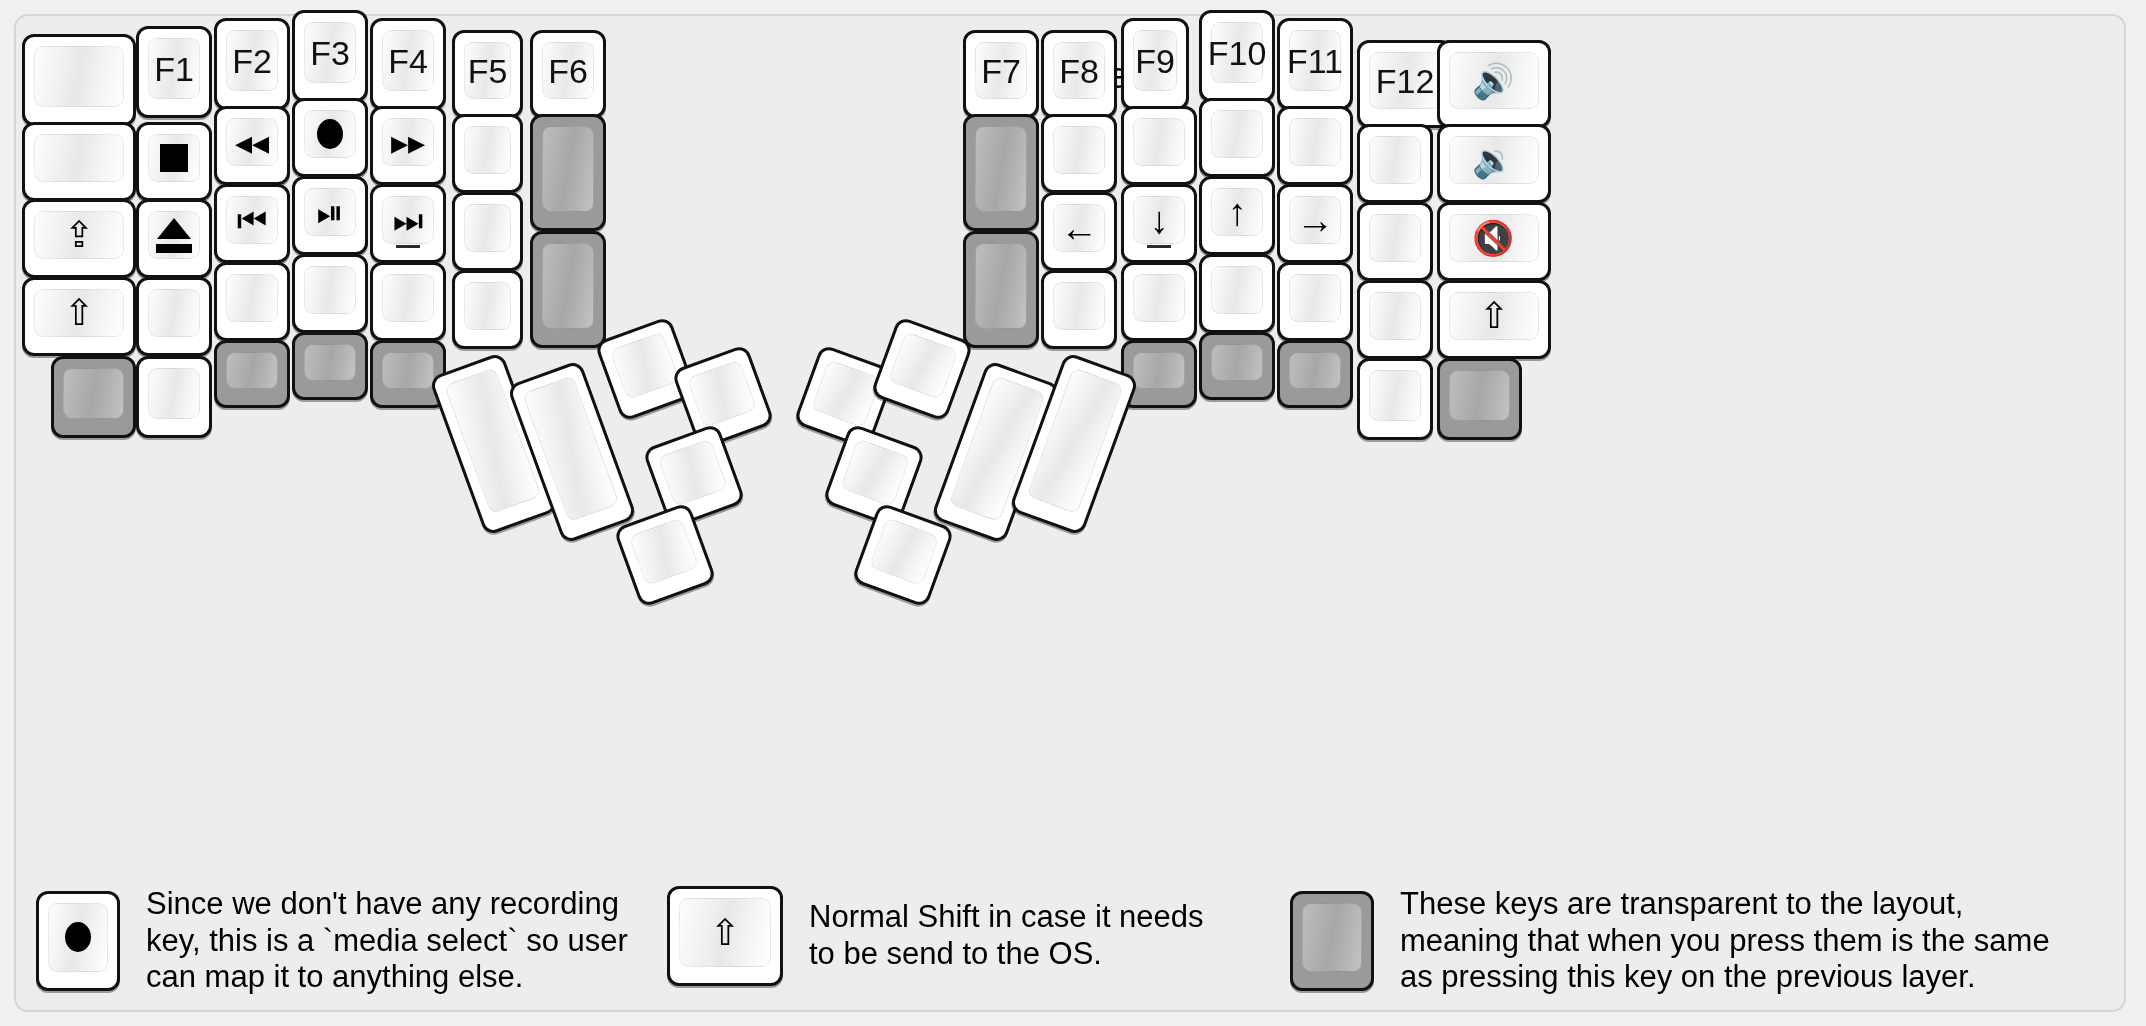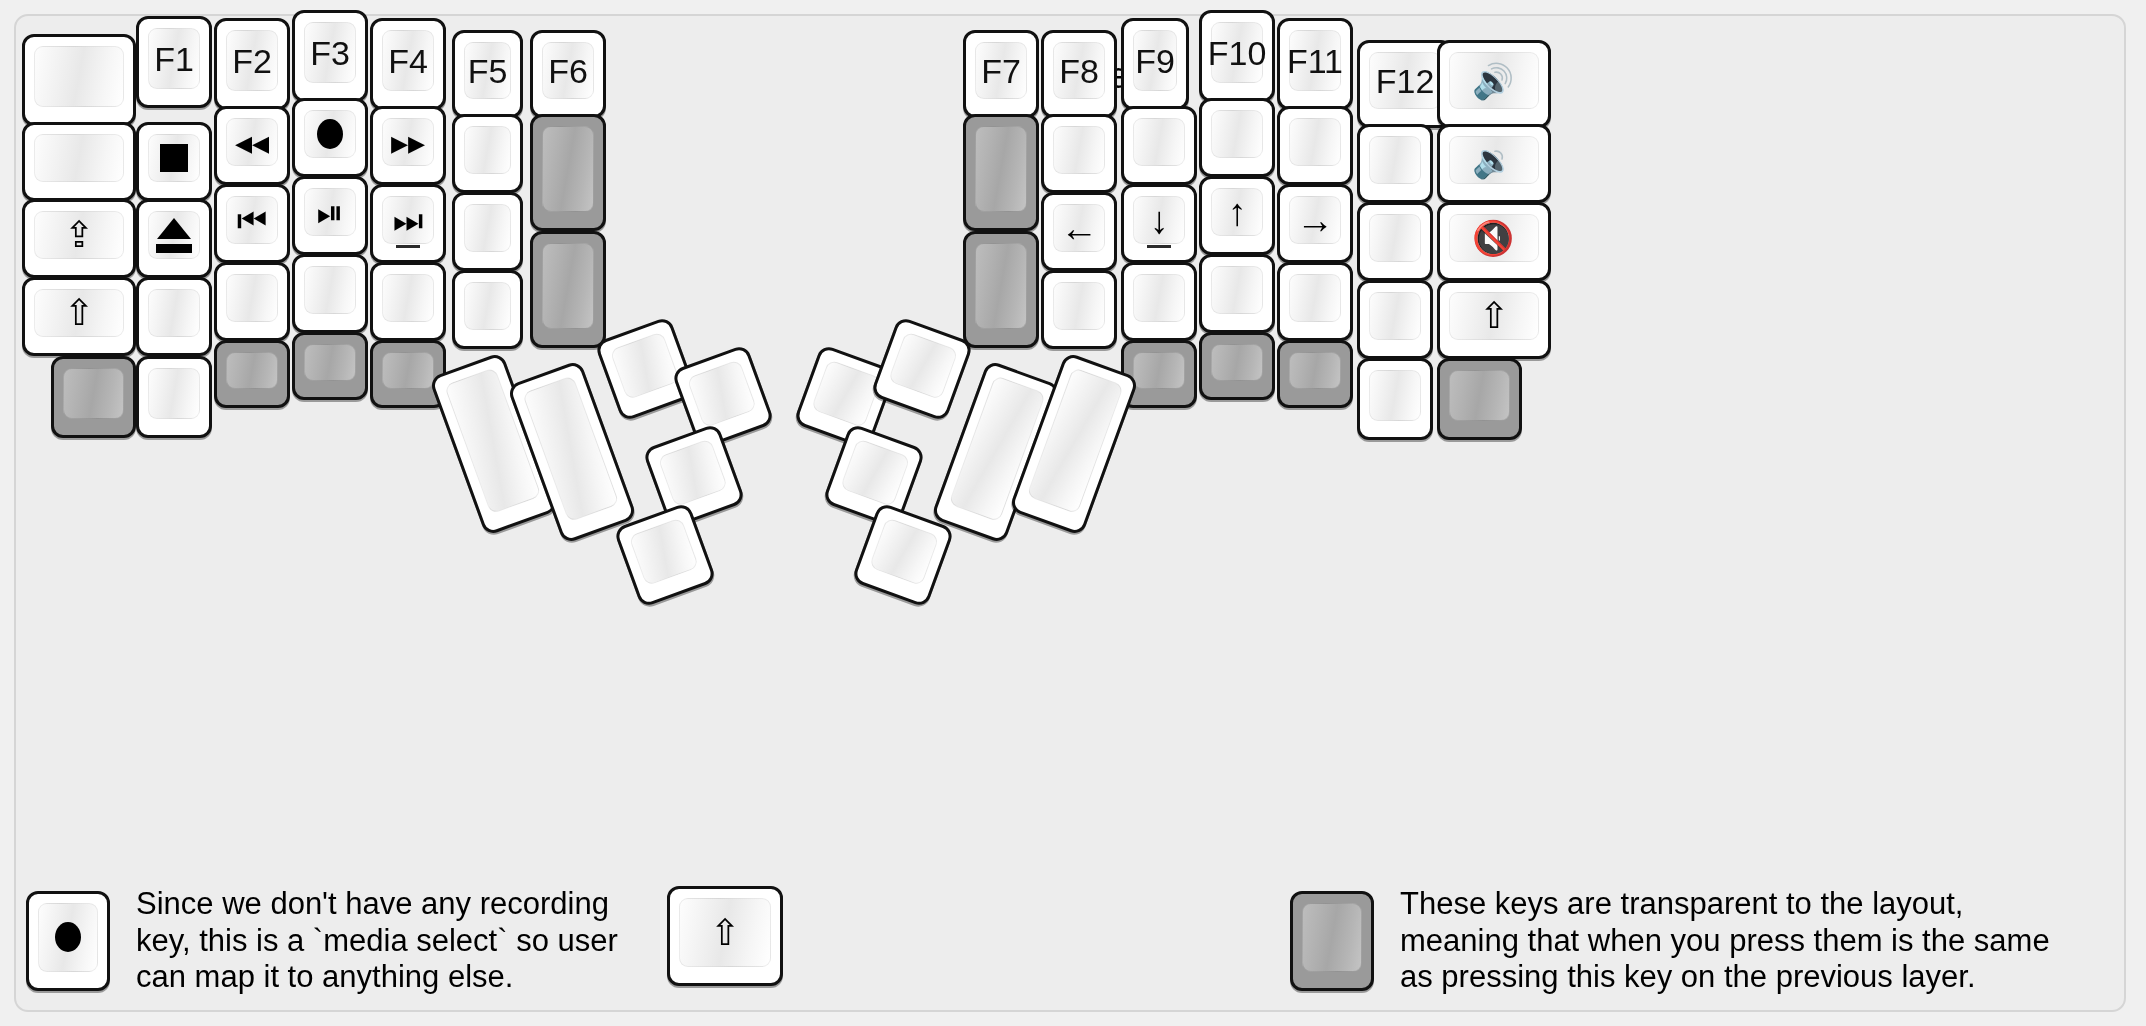--- a/index.html
+++ b/index.html
@@ -143,21 +143,21 @@
         </div>
       </div>
       <div class="key" style="left: 22px; top: 277px; width: 114px; height: 79px;">
         <div class="cap">
           <span class="gl shift">⇧</span>
         </div>
       </div>
       <div class="key trans" style="left: 51px; top: 356px; width: 85px; height: 82px;">
         <div class="cap"></div>
       </div>
-      <div class="key" style="left: 136px; top: 16px; width: 76px; height: 92px; text-align: center;">
+      <div class="key" style="left: 136px; top: 26px; width: 76px; height: 92px; text-align: center;">
         <div class="cap">
           <span class="lbl">F1</span>
         </div>
       </div>
       <div class="key" style="left: 136px; top: 122px; width: 76px; height: 79px;">
         <div class="cap">
           <span class="stopsq"></span>
         </div>
       </div>
       <div class="key" style="left: 136px; top: 199px; width: 76px; height: 79px;">
@@ -422,36 +422,38 @@
       </div>
       <div class="key rot" style="left: 957px; top: 368px; width: 78px; height: 168px; transform: rotate(20deg);">
         <div class="cap"></div>
       </div>
       <div class="key rot" style="left: 1035px; top: 360px; width: 78px; height: 168px; transform: rotate(20deg);">
         <div class="cap"></div>
       </div>
     </div>
 
   <div id="legend">
-      <div class="legend-item" style="left: 26px; top: 886px;">
+      <div class="legend-item" style="left: 36px; top: 886px;">
         <div class="legend-key" style="width: 84px; height: 100px;">
           <div class="cap">
             <span class="dot"></span>
           </div>
         </div>
         <div class="legend-text">Since we don't have any recording
 key, this is a `media select` so user
 can map it to anything else.</div>
       </div>
       <div class="legend-item" style="left: 667px; top: 886px;">
         <div class="legend-key" style="width: 116px; height: 100px;">
           <div class="cap">
             <span class="gl shift">⇧</span>
           </div>
         </div>
+        <div class="legend-text">Normal Shift in case it needs
+to be send to the OS.</div>
       </div>
       <div class="legend-item" style="left: 1290px; top: 886px; align-items: center;">
         <div class="legend-key trans" style="width: 84px; height: 100px;">
           <div class="cap"></div>
         </div>
         <div class="legend-text">These keys are transparent to the layout,
 meaning that when you press them is the same
 as pressing this key on the previous layer.</div>
       </div>
     </div>

